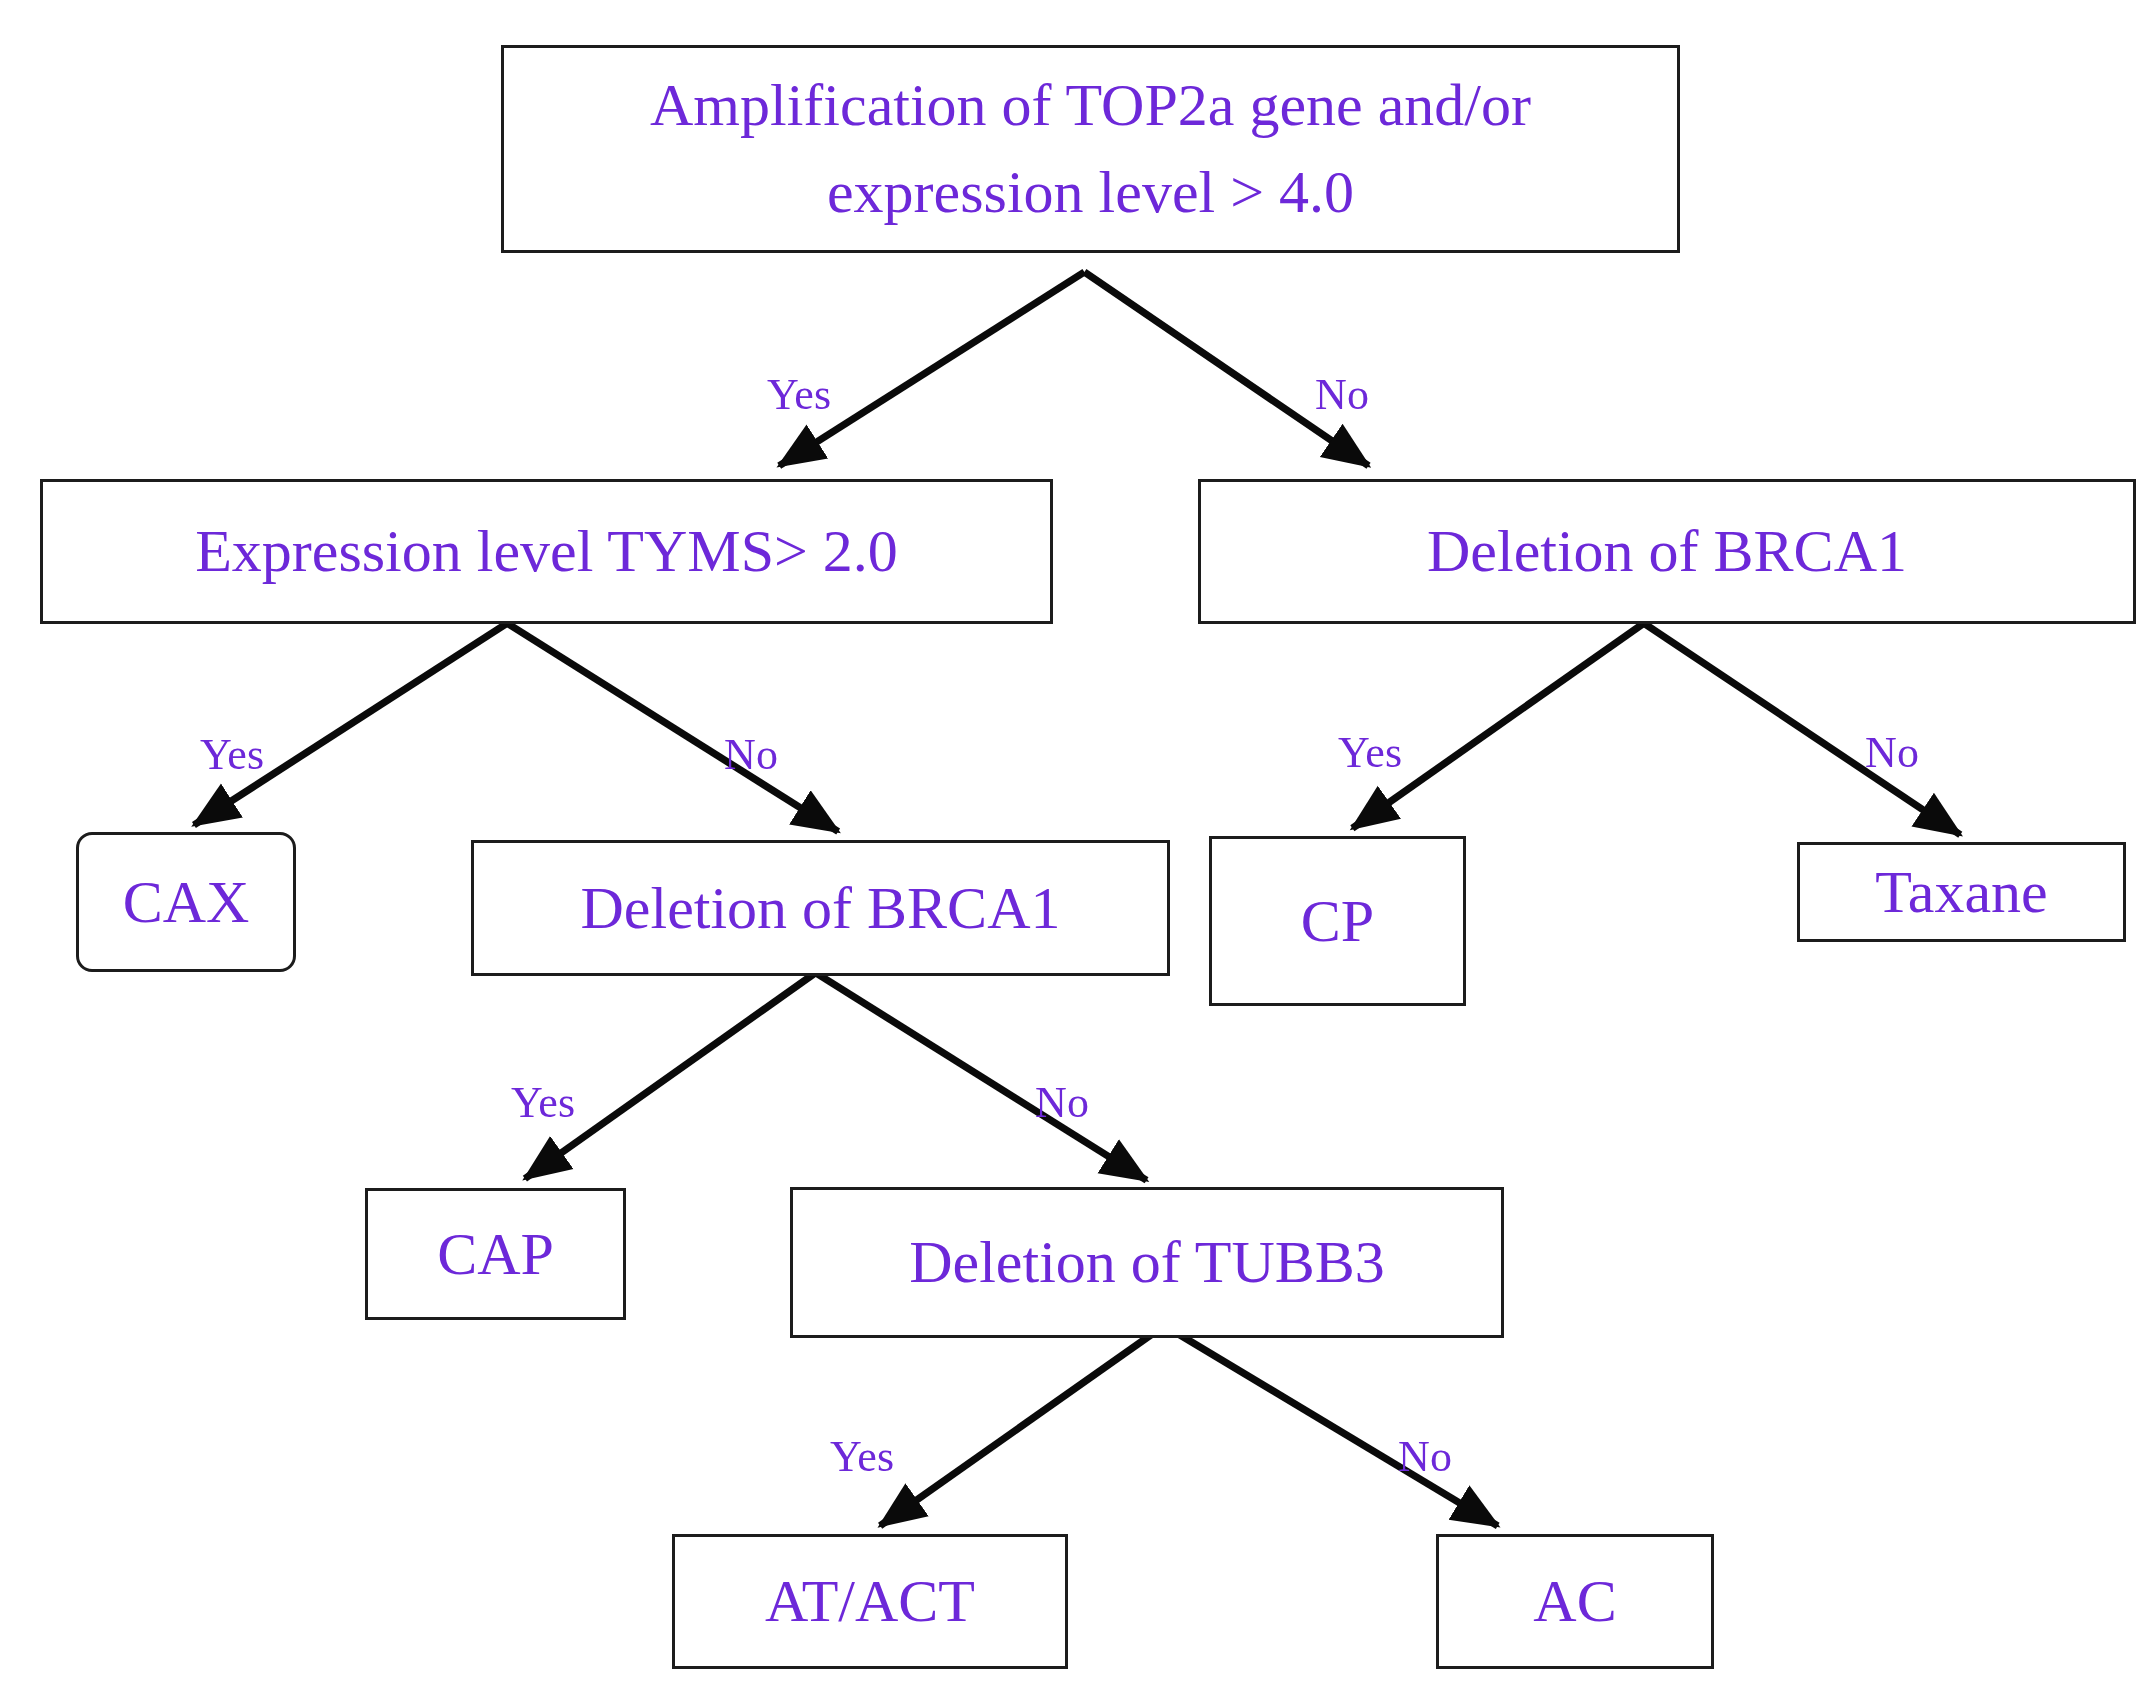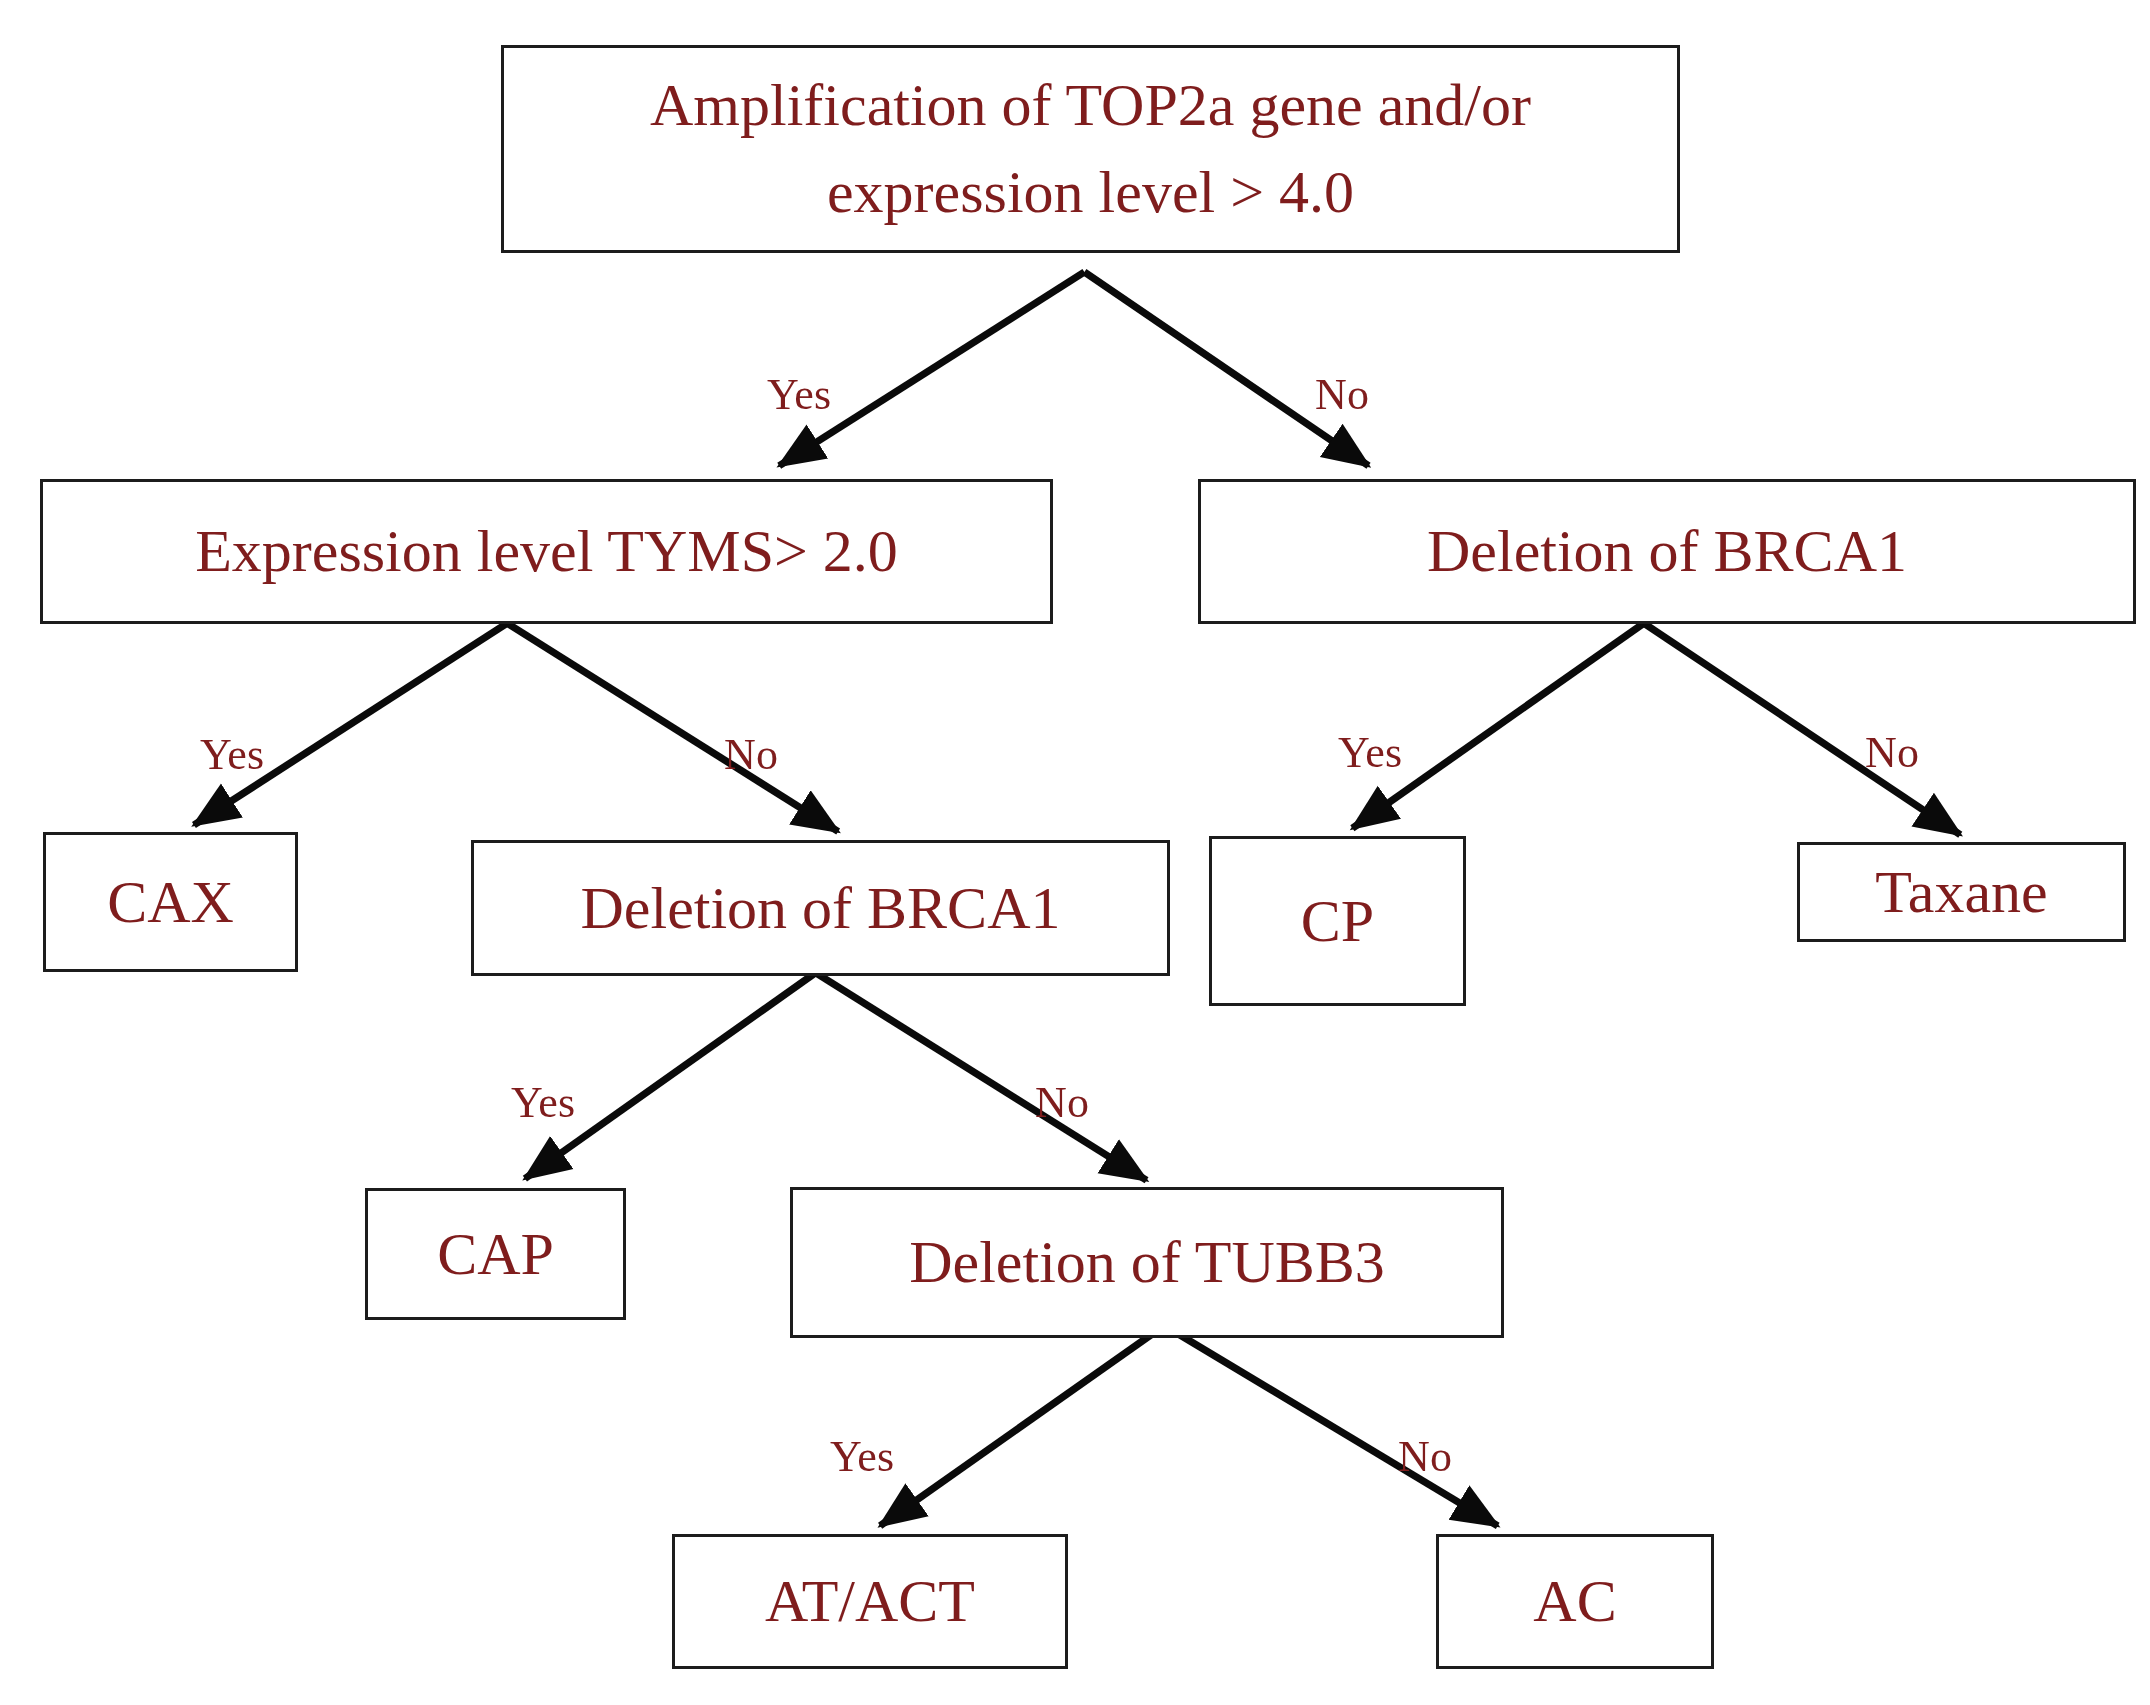--- a/index.html
+++ b/index.html
@@ -6,21 +6,21 @@
     margin: 0;
     padding: 0;
     background: #ffffff;
   }
   #canvas {
     position: relative;
     width: 2151px;
     height: 1705px;
     background: #ffffff;
     font-family: "Liberation Serif", "DejaVu Serif", serif;
-    color: #7f1d1d;
+    color: #6d28d9;
     overflow: hidden;
   }
   #edges-svg {
     position: absolute;
     left: 0;
     top: 0;
     width: 2151px;
     height: 1705px;
   }
   #edges-svg line {
@@ -83,21 +83,21 @@
   <div class="edge-label" style="left:1342px; top:359px;">No</div>
 
   <div class="node" style="left:40px; top:479px; width:1013px; height:145px;">Expression level TYMS&gt; 2.0</div>
   <div class="node" style="left:1198px; top:479px; width:938px; height:145px;">Deletion of BRCA1</div>
 
   <div class="edge-label" style="left:232px; top:719px;">Yes</div>
   <div class="edge-label" style="left:751px; top:719px;">No</div>
   <div class="edge-label" style="left:1370px; top:717px;">Yes</div>
   <div class="edge-label" style="left:1892px; top:717px;">No</div>
 
-  <div class="node" style="left:43px; top:832px; width:255px; height:140px;">CAX</div>
+  <div class="node" style="left:76px; top:832px; width:220px; height:140px;border-radius:16px;">CAX</div>
   <div class="node" style="left:471px; top:840px; width:699px; height:136px;">Deletion of BRCA1</div>
   <div class="node" style="left:1209px; top:836px; width:257px; height:170px;">CP</div>
   <div class="node" style="left:1797px; top:842px; width:329px; height:100px;">Taxane</div>
 
   <div class="edge-label" style="left:543px; top:1067px;">Yes</div>
   <div class="edge-label" style="left:1062px; top:1067px;">No</div>
 
   <div class="node" style="left:365px; top:1188px; width:261px; height:132px;">CAP</div>
   <div class="node" style="left:790px; top:1187px; width:714px; height:151px;">Deletion of TUBB3</div>
 

